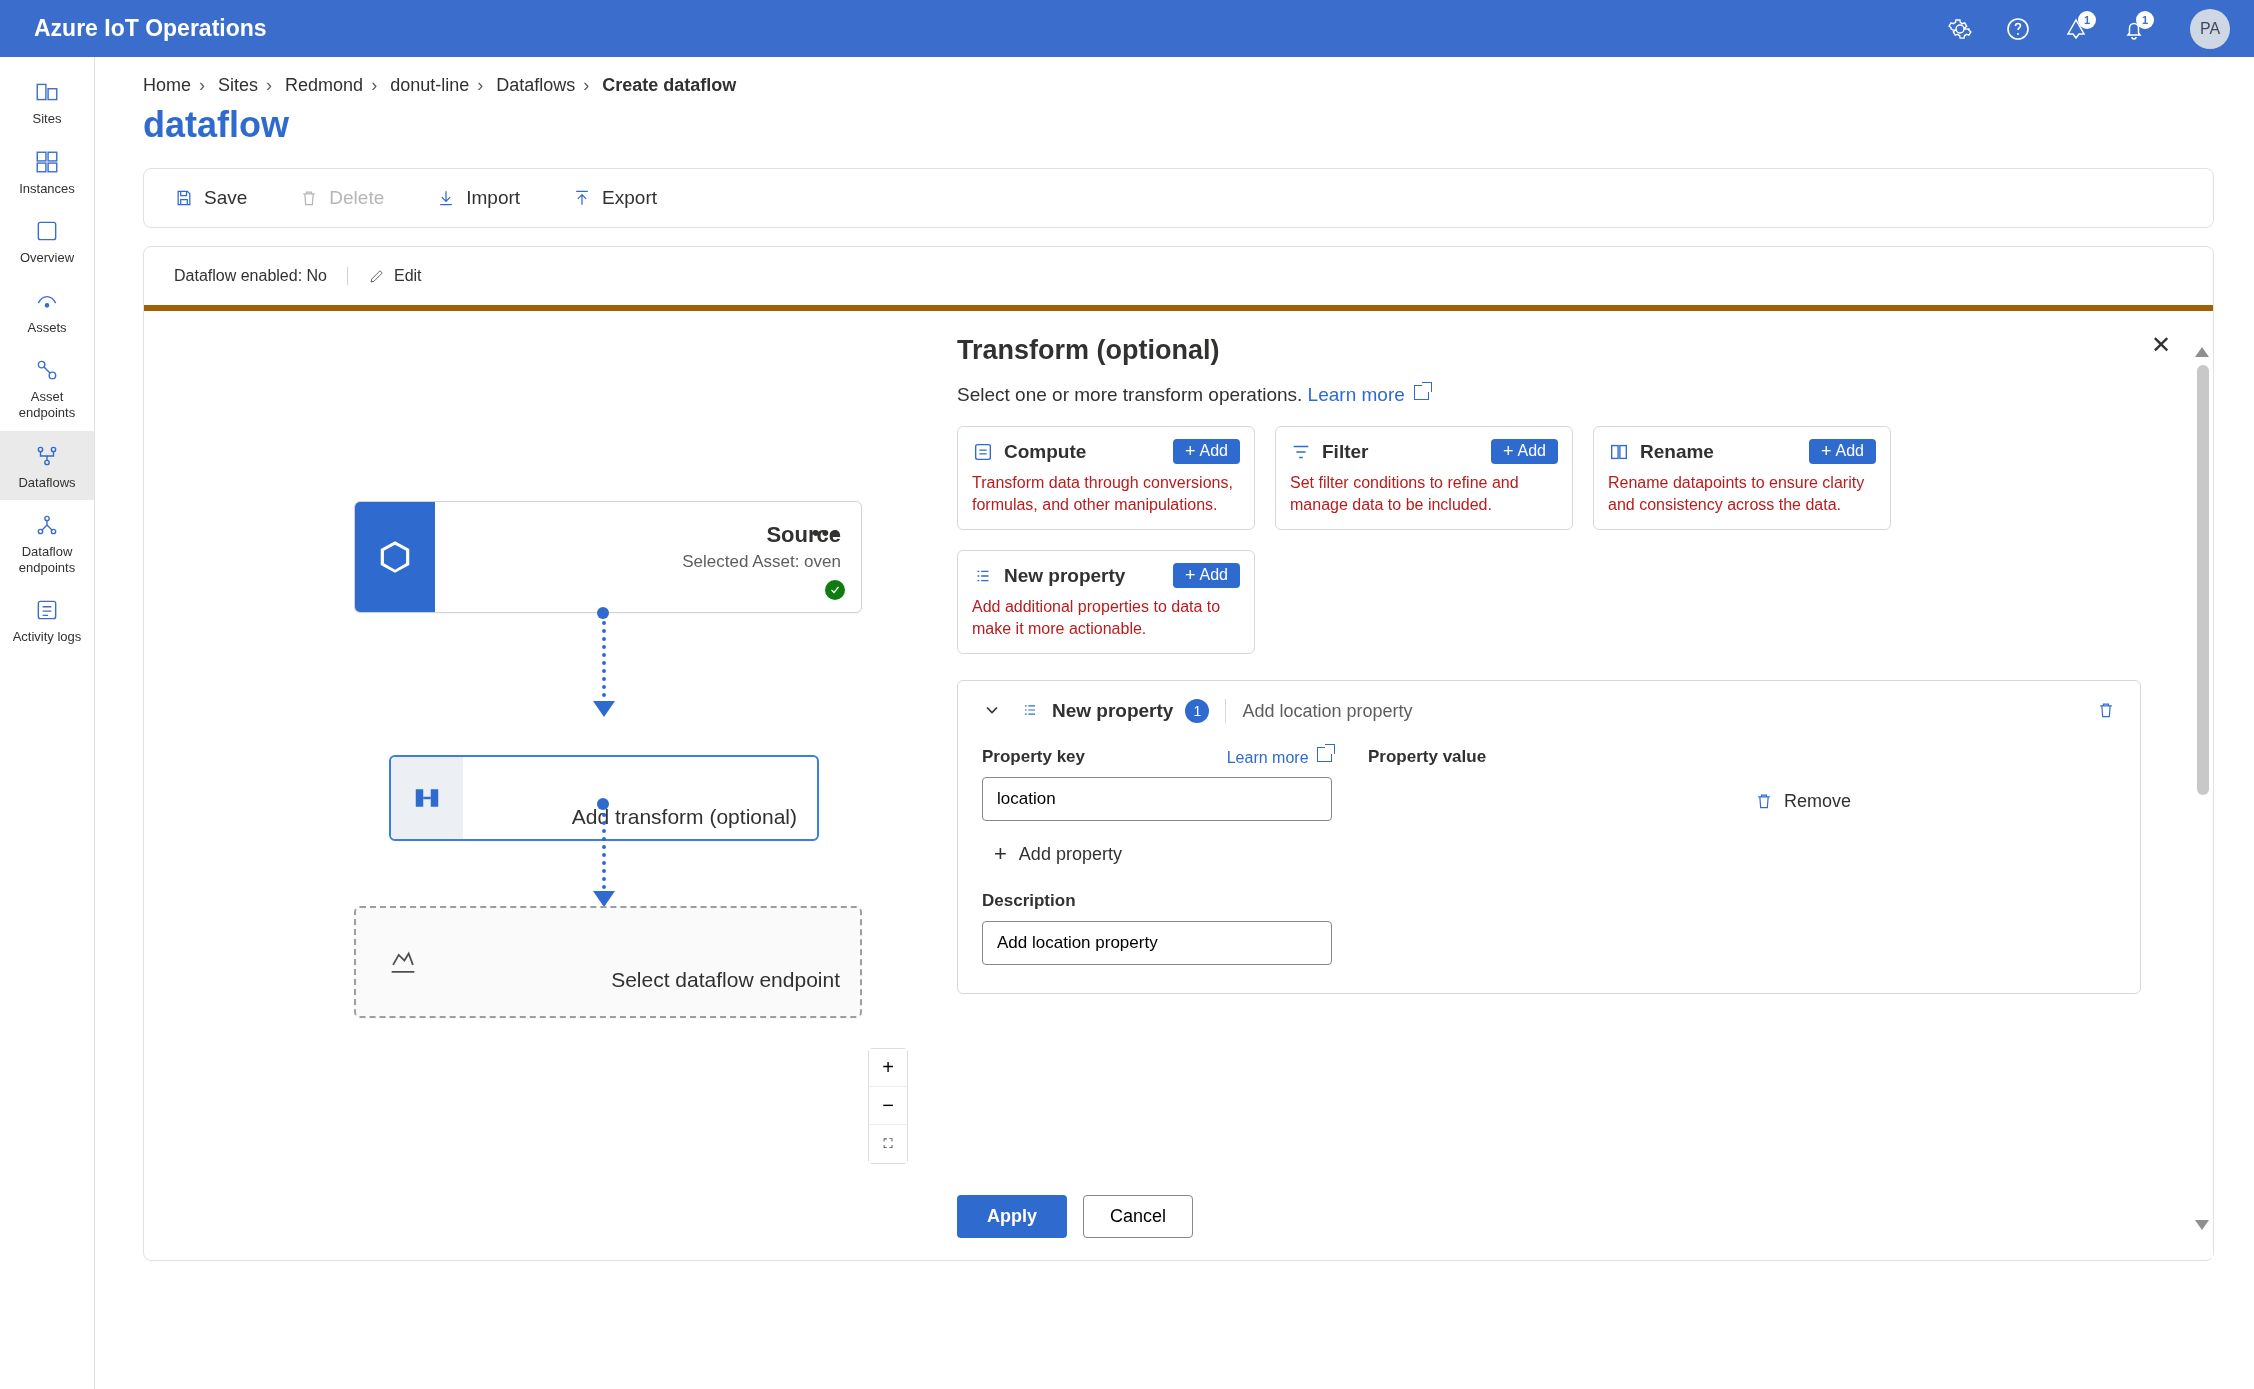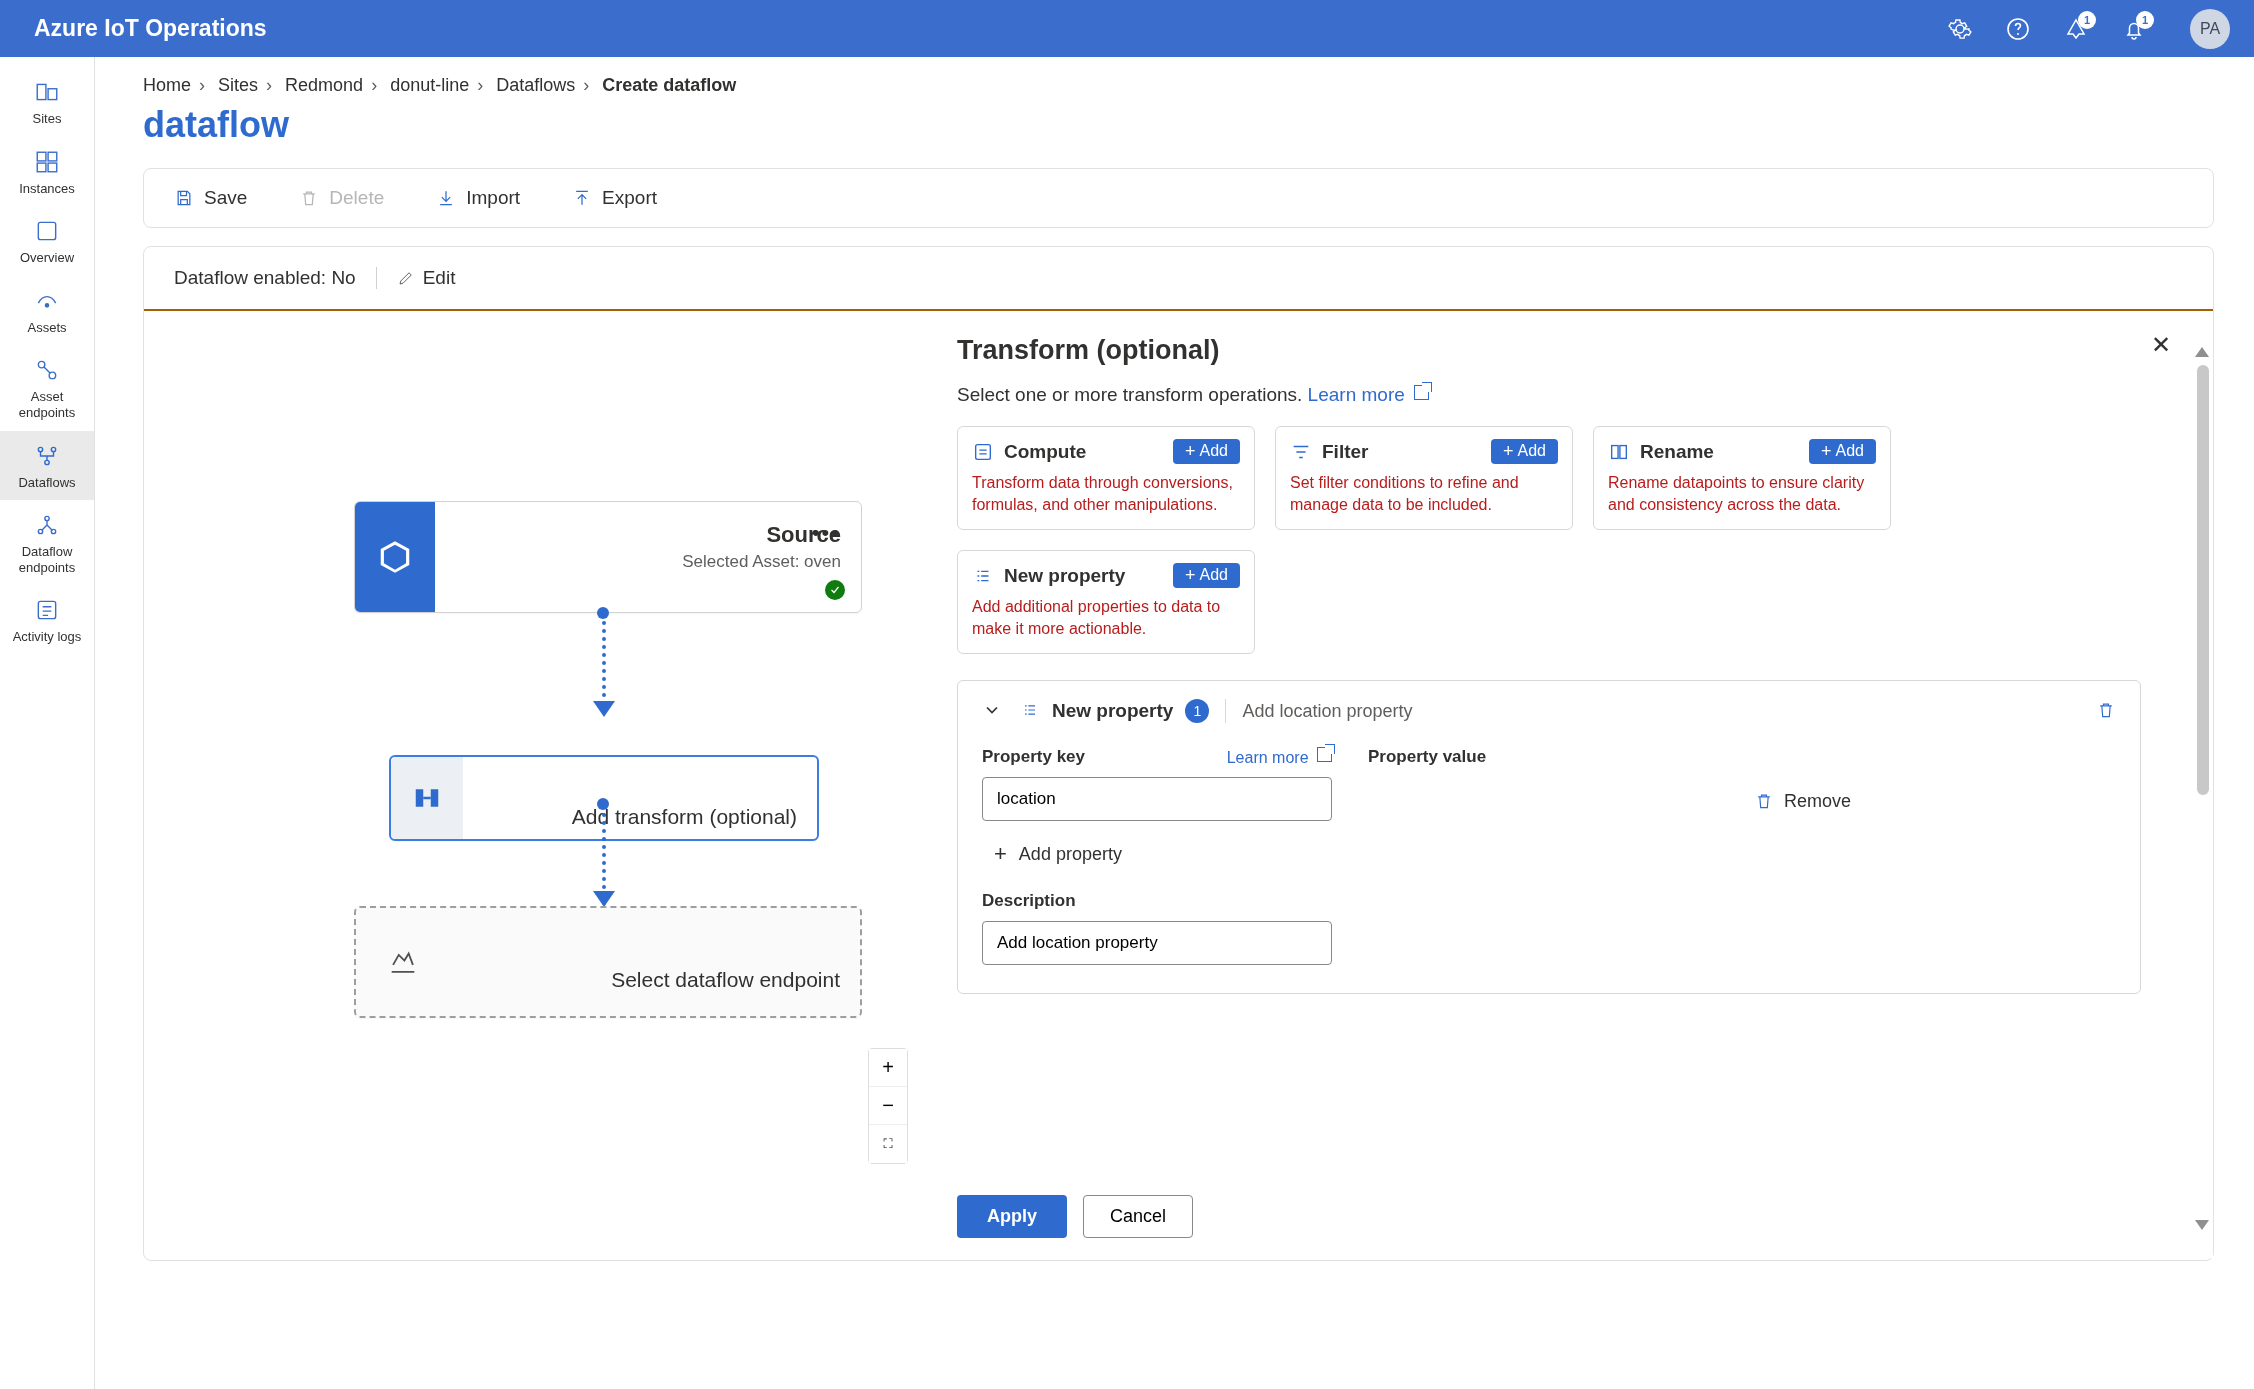--- a/index.html
+++ b/index.html
@@ -82,21 +82,21 @@
     padding: 18px 30px;
     display: flex; align-items: center; gap: 52px;
     margin-bottom: 18px;
   }
   .tool-btn { display: flex; align-items: center; gap: 10px; font-size: 19px; color: #323130; cursor: pointer; }
   .tool-btn svg { width: 20px; height: 20px; stroke: #2f6bcf; fill: none; stroke-width: 1.5; }
   .tool-btn.disabled { color: #b6b6b6; cursor: default; }
   .tool-btn.disabled svg { stroke: #b6b6b6; }
 
   .canvas-wrap { border: 1px solid #e1e1e1; border-radius: 8px; height: 1015px; position: relative; }
-  .statusbar { padding: 20px 30px; border-bottom: 2px solid #a16207; display: flex; align-items: center; font-size: 19px; }
+  .statusbar { padding: 20px 30px; border-bottom: 6px solid #a16207; display: flex; align-items: center; font-size: 16px; }
   .statusbar .editlink { display: flex; align-items: center; gap: 8px; margin-left: 20px; padding-left: 20px; border-left: 1px solid #d0d0d0; cursor: pointer; }
   .statusbar .editlink svg { width: 18px; height: 18px; stroke: #323130; fill: none; }
 
   .canvas-body { position: relative; height: calc(100% - 66px); }
   .graph { position: absolute; left: 0; top: 0; width: 780px; height: 100%; }
 
   
   .node { position: absolute; background: #fff; border: 1px solid #d2d2d2; border-radius: 6px; display: flex; box-shadow: 0 1px 2px rgba(0,0,0,0.04); }
   .node.source { left: 210px; top: 190px; width: 508px; height: 112px; }
   .node .left-block { width: 80px; background: #2f6bcf; border-radius: 5px 0 0 5px; display:flex; align-items:center; justify-content:center; }

